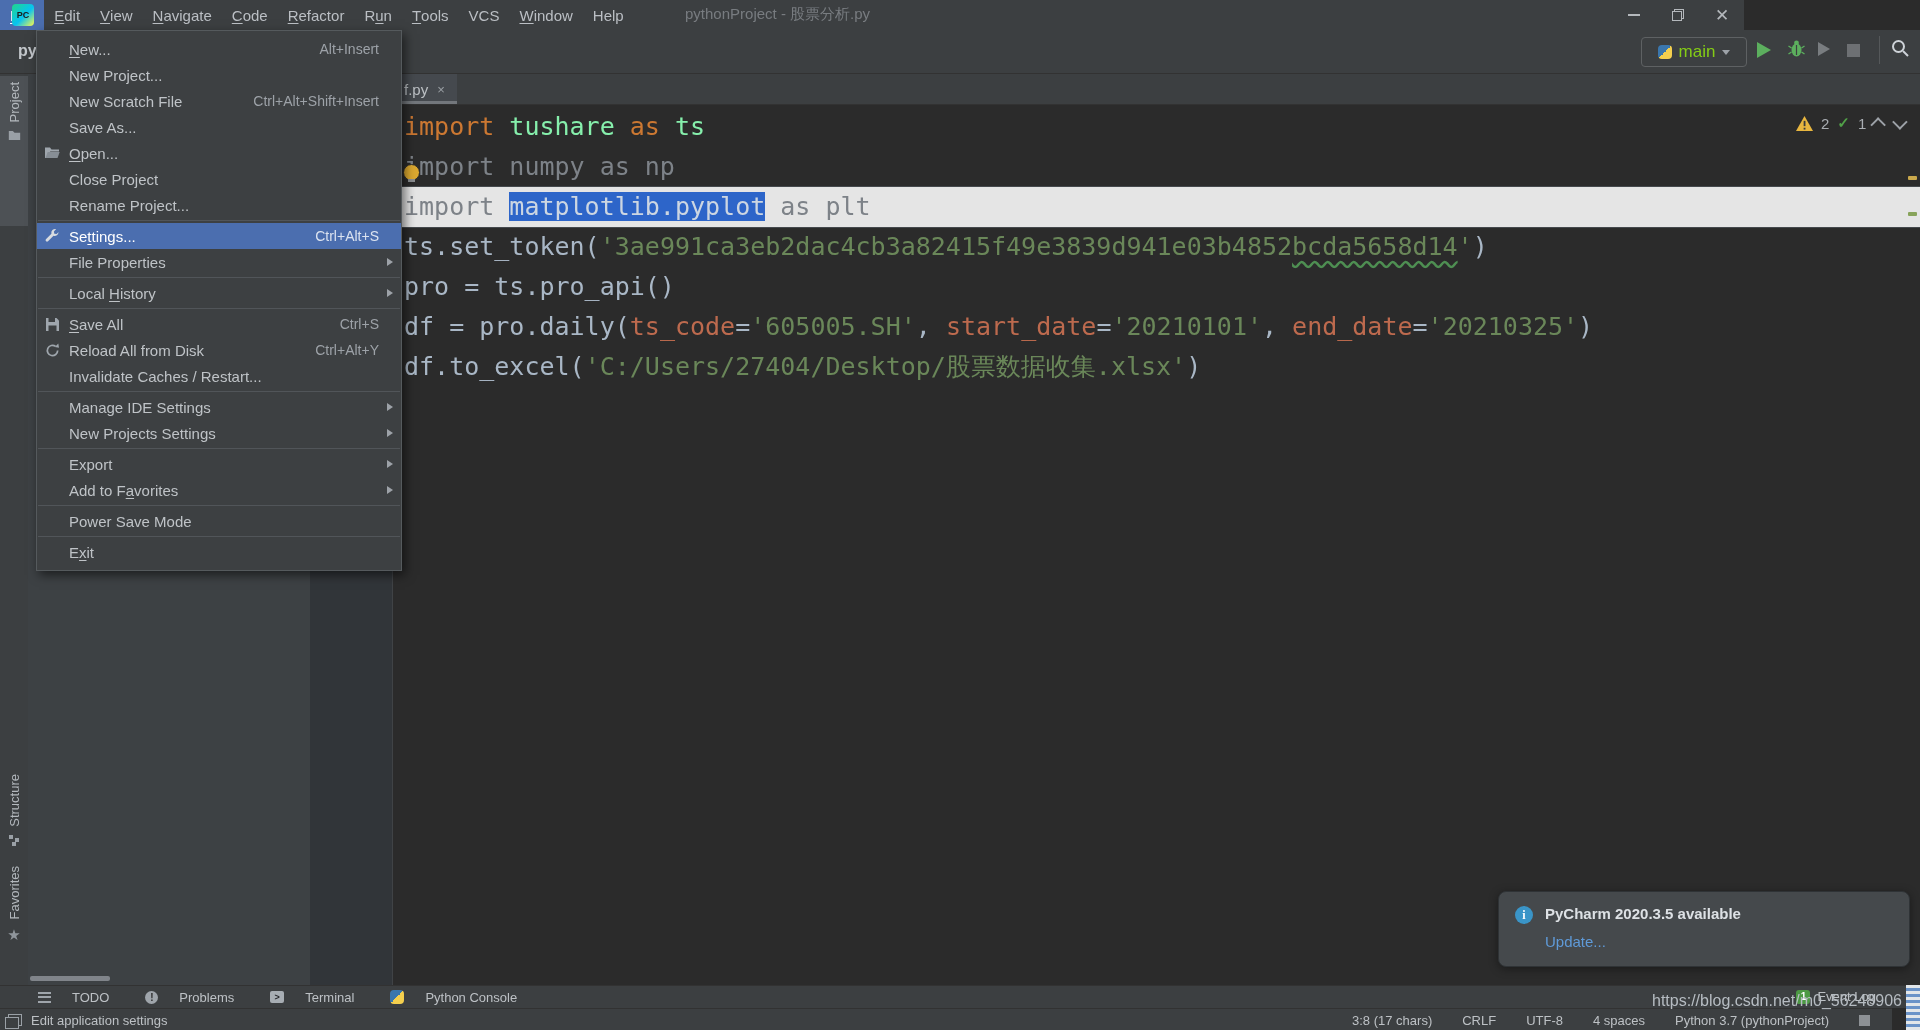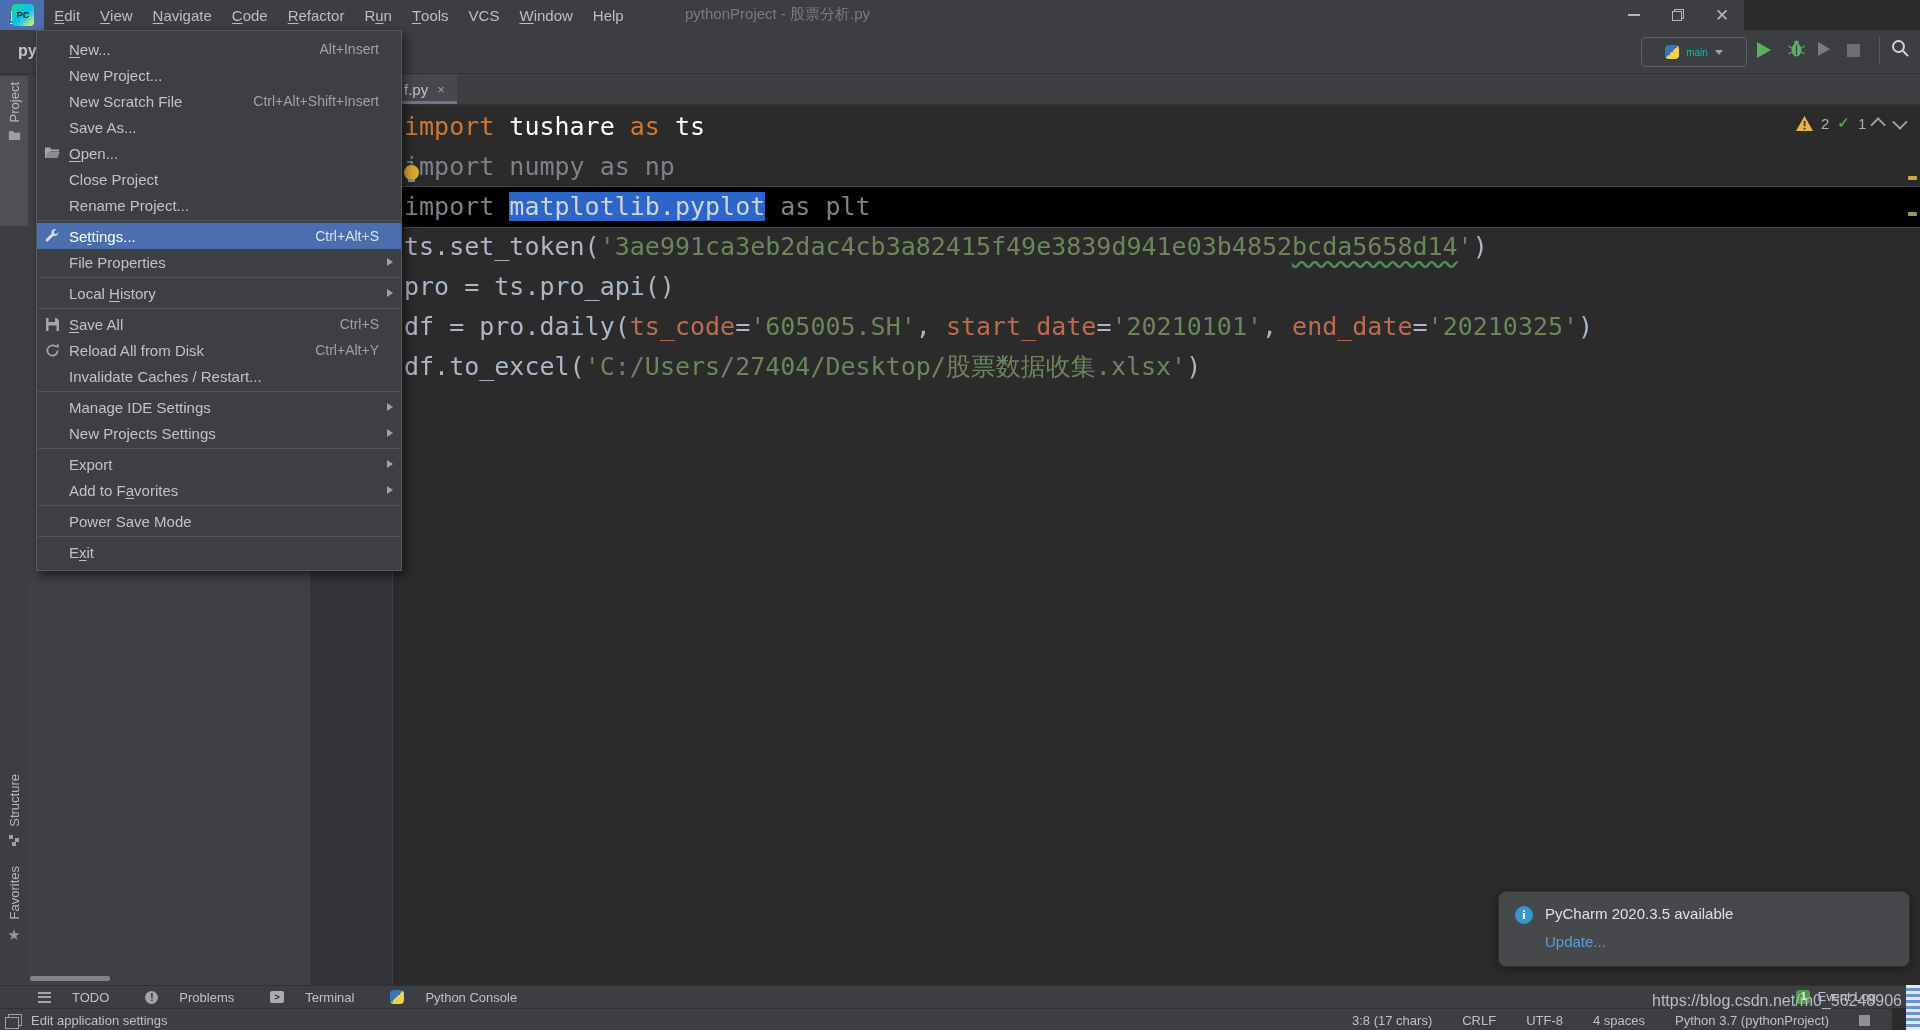--- a/index.html
+++ b/index.html
@@ -20,21 +20,21 @@
   .wc{width:44px;height:30px;display:flex;align-items:center;justify-content:center;color:#b4b8bc}
   .wc-min i{display:block;width:12px;height:2px;background:#b4b8bc}
   .wc-close{font-size:17px}
 
   
   .band2{left:0;top:30px;width:1920px;height:43px;background:#3c3f41;border-bottom:1px solid #323232}
   .proj-header{left:18px;top:42px;font-size:16px;font-weight:bold;color:#c3c7cb}
   .runbox{left:1641px;top:37px;width:104px;height:28px;border:1px solid #5e6163;border-radius:4px;
           display:flex;align-items:center;justify-content:center;gap:7px}
   .py-ico{width:14px;height:14px;border-radius:4px;background:linear-gradient(135deg,#3a76ad 0 50%,#f4cf4e 50% 100%)}
-  .runbox .cfg{font-size:10px;color:#14b8a6}
+  .runbox .cfg{font-size:17px;color:#84cc16}
   .caret-down{width:0;height:0;border-left:4px solid transparent;border-right:4px solid transparent;border-top:5px solid #9da2a8}
   .play{left:1757px;top:42px;width:0;height:0;border-top:8px solid transparent;border-bottom:8px solid transparent;border-left:14px solid #5caf5e}
   .tool-sep{left:1879px;top:36px;width:1px;height:28px;background:#55585a}
 
   
   .left-strip{left:0;top:74px;width:28px;height:911px;background:#3c3f41;border-right:1px solid #323232}
   .vtab{left:0;width:28px;display:flex;flex-direction:column;align-items:center;gap:8px;padding:6px 0}
   .vtab-label{writing-mode:vertical-rl;transform:rotate(180deg);font-size:13px;color:#b3b8bd}
   .vtab.sel{background:#4d5155}
   .star{font-size:15px;color:#8f959b;line-height:1}
@@ -47,22 +47,22 @@
   .scroll-thumb{left:30px;top:976px;width:80px;height:5px;background:#80848a;border-radius:2px;z-index:20}
 
   
   .tabbar{left:310px;top:74px;width:1610px;height:30px;background:#3c3f41;border-bottom:1px solid #323232}
   .ed-tab{left:392px;top:74px;height:30px;padding:0 12px;background:#45494e;display:flex;align-items:center;gap:9px;
           box-shadow:inset 0 -3px 0 #73777c;font-size:15px;color:#bcc0c4}
   .tab-close{color:#9ba0a5;font-size:13px}
   .gutter{left:310px;top:105px;width:82px;height:880px;background:#313539;border-right:1px solid #404346}
   .code{left:404px;top:107px;width:1516px;font-family:"DejaVu Sans Mono",monospace;font-size:25px;line-height:40px}
   .code-line{height:40px;white-space:pre}
-  .code-line.caret{background:#000000;box-shadow:0 -1px 0 #45494d,0 1px 0 #45494d;margin-left:-12px;padding-left:12px}
-  .tk-kw{color:#cc7832}.tk-plain{color:#a9b7c6}.tk-bright{color:#ffffff}.tk-gray{color:#7d8288}
+  .code-line.caret{background:#e5e5e5;box-shadow:0 -1px 0 #45494d,0 1px 0 #45494d;margin-left:-12px;padding-left:12px}
+  .tk-kw{color:#cc7832}.tk-plain{color:#a9b7c6}.tk-bright{color:#86efac}.tk-gray{color:#7d8288}
   .tk-str{color:#6a8759}.tk-param{color:#bd6a4e}
   .tk-sel{background:#2d65c9;color:#ccd6e2}
   .tk-typo{text-decoration-line:underline;text-decoration-style:wavy;text-decoration-color:#4e8f52;text-underline-offset:5px}
   .bulb{left:403px;top:164px;width:15px;height:15px;background:#dba830;border-radius:50%;border:1px solid #2b2b2b}
   .bulb:after{content:"";position:absolute;left:4px;top:14px;width:7px;height:3px;background:#8a8d90}
   .inspections{left:1796px;top:114px;display:flex;align-items:center;gap:8px;font-size:15px;color:#a9adb2}
   .chk{color:#51a148;font-weight:bold;font-size:15px}
   .chev{width:9px;height:9px;border-left:2px solid #9da2a8;border-top:2px solid #9da2a8}
   .chev.up{transform:rotate(45deg) translateY(2px)}
   .chev.down{transform:rotate(225deg) translateY(2px)}
@@ -102,21 +102,21 @@
   .lock-ico{width:11px;height:11px;background:#8d9195}
   .stripes{left:1906px;top:985px;width:14px;height:45px;z-index:60;
            background:repeating-linear-gradient(180deg,#e2e6e9 0 3px,#6a93c8 3px 6px)}
   .watermark{left:1652px;top:992px;font-size:16px;color:#b6bcc2;z-index:70;white-space:nowrap}
 
   
   .notif{left:1498px;top:891px;width:410px;height:74px;background:#45494c;border:1px solid #2f3336;border-radius:8px;
          box-shadow:0 2px 10px rgba(0,0,0,.4);z-index:80}
   .info-ico{position:absolute;left:16px;top:14px;width:18px;height:18px;border-radius:50%;background:#3a95c8;color:#fff;
             font-size:12px;font-weight:bold;font-family:"Liberation Serif",serif;display:flex;align-items:center;justify-content:center}
-  .notif-title{position:absolute;left:46px;top:13px;font-size:15px;font-weight:normal;color:#dde1e5}
+  .notif-title{position:absolute;left:46px;top:13px;font-size:15px;font-weight:bold;color:#dde1e5}
   .notif-link{position:absolute;left:46px;top:41px;font-size:15px;color:#5f9ad8}
 
   svg{display:block}
 </style>
 </head>
 <body>
 
 <div class="abs titlebar">
   <div class="abs app-logo">PC</div>
   <div class="menubar">

